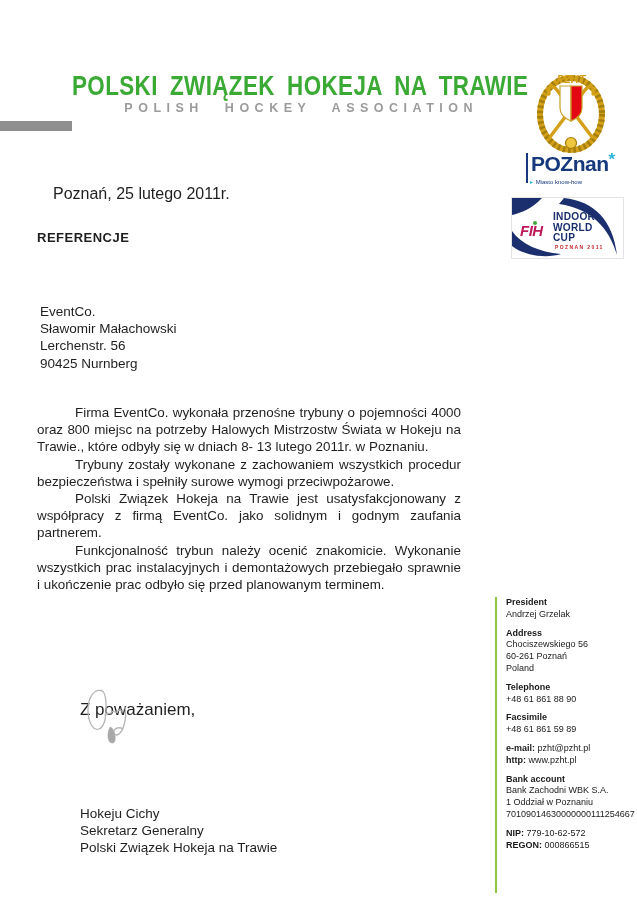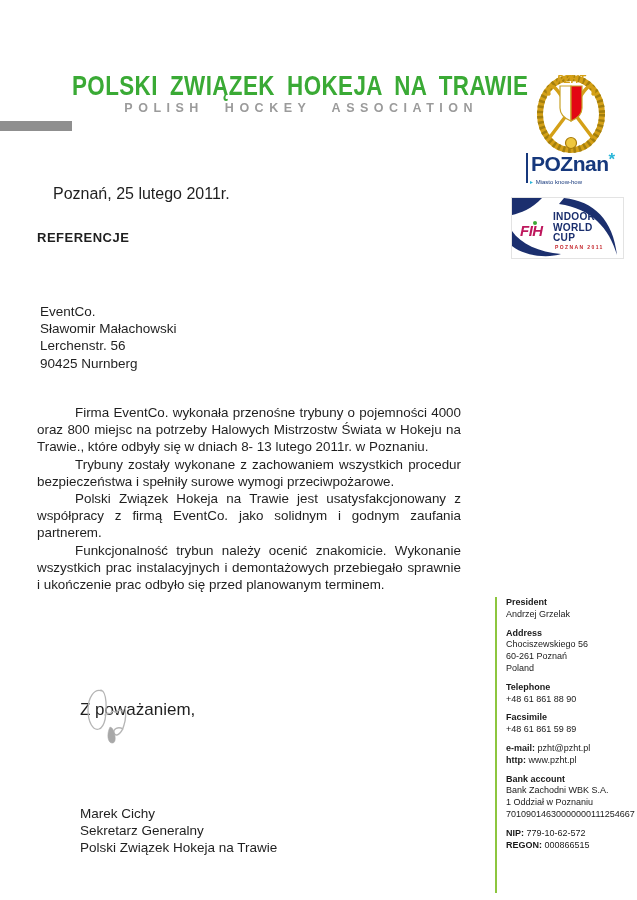--- a/index.html
+++ b/index.html
@@ -121,21 +121,21 @@
   <svg class="signature" width="55" height="68" viewBox="0 0 55 68">
     <g fill="none" stroke="#b5b5b5" stroke-width="1.3" stroke-linecap="round">
       <path d="M17,8 C9,5 3,15 3,27 C3,39 8,48 14,46 C20,44 22,31 21,19 C20.5,12 19,8 16,7"></path>
       <path d="M20,32 C23,28 24,33 27,29 C29,26 30,32 33,28 C35,25 36,30 38,27"></path>
       <path d="M40,24 C41,30 41,36 39,42 C37,50 31,55 29,50 C28,46 33,43 38,46"></path>
     </g>
     <path d="M25,44 C21,52 23,61 28,60 C32,59 30,49 27,45 Z" fill="#a8a8a8" stroke="#a8a8a8" stroke-width="0.5"></path>
   </svg>
 
   <div class="signer">
-    <div>Marek Cichy</div>
+    <div>Hokeju Cichy</div>
     <div>Sekretarz Generalny</div>
     <div>Polski Związek Hokeja na Trawie</div>
   </div>
 
   <div class="sidebar">
     <div class="sb-block">
       <div class="sb-label">President</div>
       <div>Andrzej Grzelak</div>
     </div>
     <div class="sb-block">

